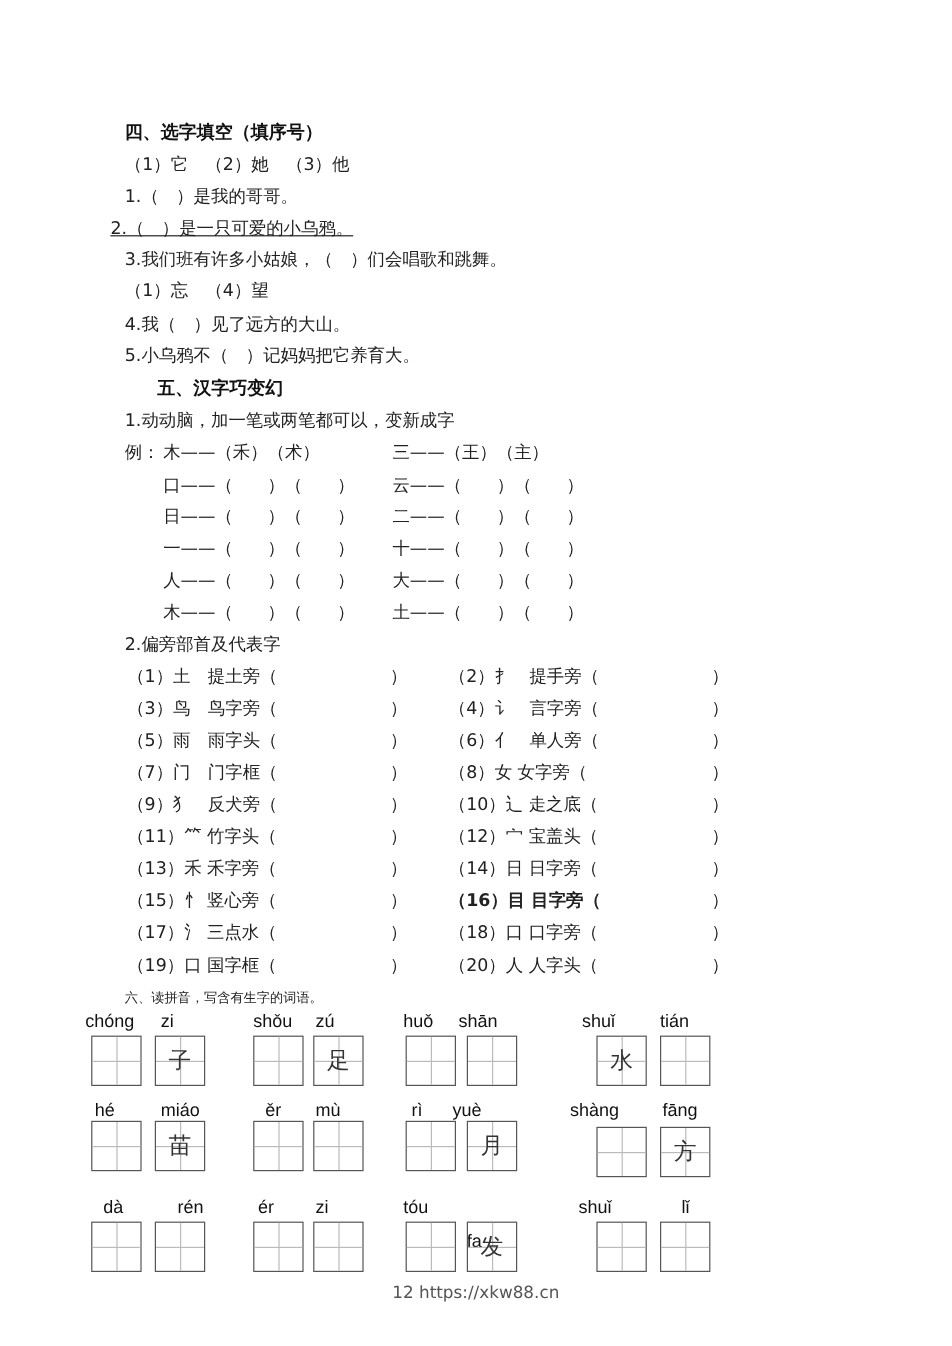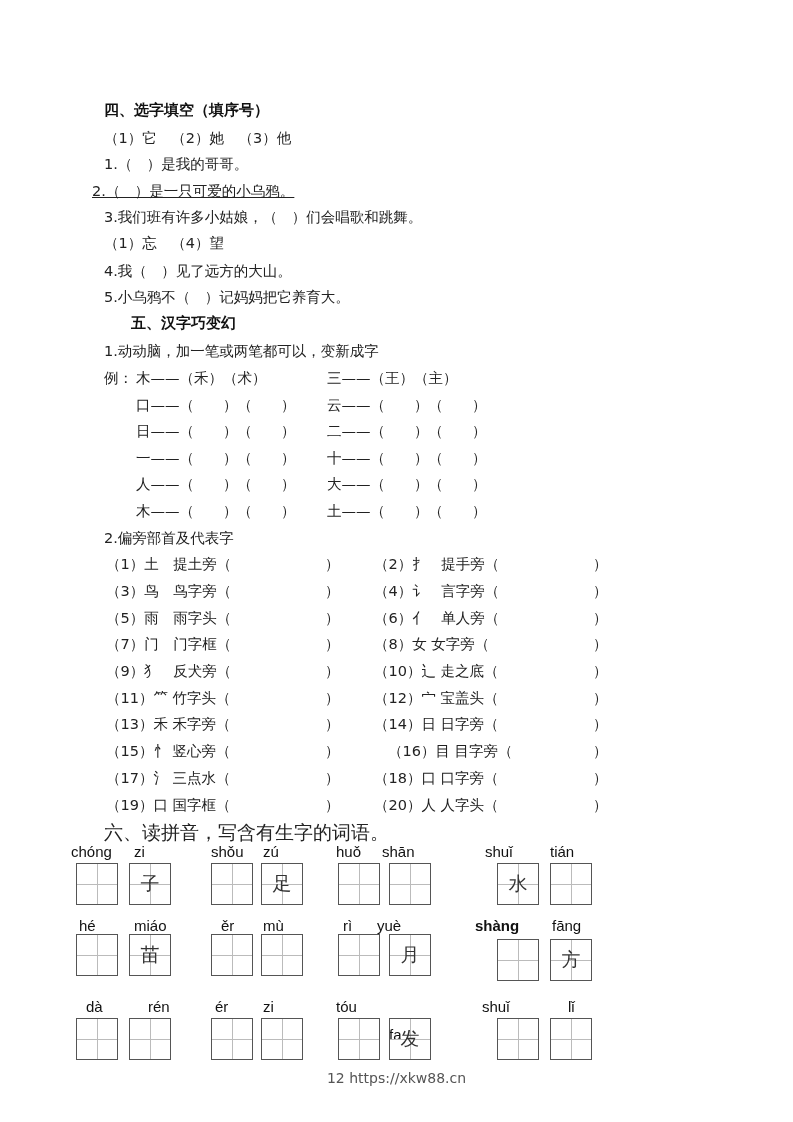--- a/index.html
+++ b/index.html
@@ -72,33 +72,33 @@
     <div class="abs txt" style="left:106px;top:688px;">（11）⺮ 竹字头（</div>
     <div class="abs txt" style="left:325px;top:688px;">）</div>
     <div class="abs txt" style="left:374px;top:688px;">（12）宀 宝盖头（</div>
     <div class="abs txt" style="left:593px;top:688px;">）</div>
     <div class="abs txt" style="left:106px;top:714px;">（13）禾 禾字旁（</div>
     <div class="abs txt" style="left:325px;top:714px;">）</div>
     <div class="abs txt" style="left:374px;top:714px;">（14）日 日字旁（</div>
     <div class="abs txt" style="left:593px;top:714px;">）</div>
     <div class="abs txt" style="left:106px;top:741px;">（15）忄 竖心旁（</div>
     <div class="abs txt" style="left:325px;top:741px;">）</div>
-    <div class="abs txt" style="left:388px;top:741px;">（16）目 目字旁（</div>
+    <div class="abs txt" style="left:374px;top:741px;font-weight:bold;">（16）目 目字旁（</div>
     <div class="abs txt" style="left:593px;top:741px;">）</div>
     <div class="abs txt" style="left:106px;top:768px;">（17）氵 三点水（</div>
     <div class="abs txt" style="left:325px;top:768px;">）</div>
     <div class="abs txt" style="left:374px;top:768px;">（18）口 口字旁（</div>
     <div class="abs txt" style="left:593px;top:768px;">）</div>
     <div class="abs txt" style="left:106px;top:795px;">（19）口 国字框（</div>
     <div class="abs txt" style="left:325px;top:795px;">）</div>
     <div class="abs txt" style="left:374px;top:795px;">（20）人 人字头（</div>
     <div class="abs txt" style="left:593px;top:795px;">）</div>
   </div>
 
-<div class="abs txt" style="left:104px;top:822px;font-size:19px;">六、读拼音，写含有生字的词语。</div>
+<div class="abs txt" style="left:104px;top:822px;font-size:11px;">六、读拼音，写含有生字的词语。</div>
 
 <div id="pinyin-grid">
     <div class="py" style="left:71px;top:843px;">chóng</div>
     <div class="py" style="left:134px;top:843px;">zi</div>
     <div class="cell" style="left:76px;top:863px;">
       <span></span>
     </div>
     <div class="cell" style="left:129px;top:863px;">
       <span>子</span>
     </div>
@@ -143,21 +143,21 @@
       <span></span>
     </div>
     <div class="py" style="left:343px;top:917px;">rì</div>
     <div class="py" style="left:377px;top:917px;">yuè</div>
     <div class="cell" style="left:338px;top:934px;">
       <span></span>
     </div>
     <div class="cell" style="left:389px;top:934px;">
       <span>月</span>
     </div>
-    <div class="py" style="left:475px;top:917px;font-weight:bold;">shàng</div>
+    <div class="py" style="left:475px;top:917px;">shàng</div>
     <div class="py" style="left:552px;top:917px;">fāng</div>
     <div class="cell" style="left:497px;top:939px;">
       <span></span>
     </div>
     <div class="cell" style="left:550px;top:939px;">
       <span>方</span>
     </div>
     <div class="py" style="left:86px;top:998px;">dà</div>
     <div class="py" style="left:133px;top:998px;margin-left:15px;">rén</div>
     <div class="cell" style="left:76px;top:1018px;">

